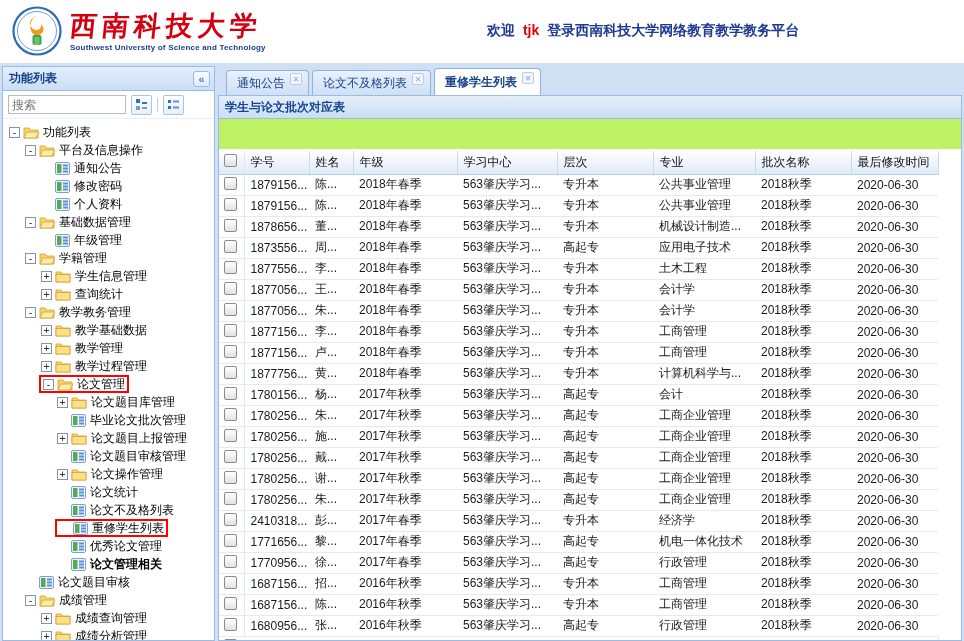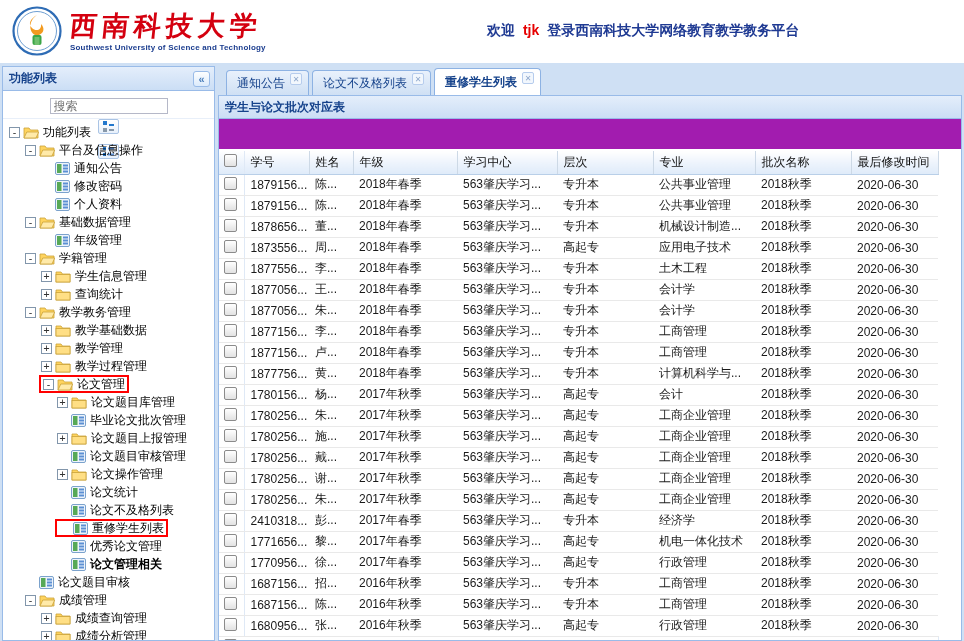--- a/index.html
+++ b/index.html
@@ -23,22 +23,22 @@
   
   #sidebar { position:absolute; left:2px; top:66px; width:213px; height:575px;
              background:#fff; border:1px solid #99bbe8; overflow:hidden; }
   .side-header { height:24px; background:linear-gradient(#e4eefb,#cbdef5);
                  border-bottom:1px solid #99bbe8; display:flex; align-items:center;
                  padding:0 4px 0 6px; }
   .side-title { font-weight:bold; color:#15428b; flex:1; }
   .collapse-btn { width:17px; height:16px; border:1px solid #99bbe8; border-radius:3px;
                   background:linear-gradient(#fdfefe,#dcebfc); color:#4a7ebb; font-weight:bold;
                   font-size:11px; line-height:14px; text-align:center; cursor:pointer; }
-  .search-row { height:28px; display:flex; align-items:center; padding:7px 5px; gap:5px;
-                border-bottom:1px solid #e8eff9;flex-direction:column; }
+  .search-row { height:28px; display:flex; align-items:center; padding:0 5px; gap:5px;
+                border-bottom:1px solid #e8eff9; }
   .search-input { width:118px; height:19px; border:1px solid #b5b8c8; font-size:12px;
                   padding:0 3px; color:#444; font-family:inherit; }
   .tool-sq { width:21px; height:20px; border:1px solid #aac4e5; border-radius:2px;
              background:linear-gradient(#ffffff,#e7f0fb); display:flex; align-items:center;
              justify-content:center; cursor:pointer; }
   .mini-sep { width:1px; height:14px; background:#bcd2ec; }
   
   .tree { padding-top:4px; }
   .tree-row { height:18px; display:flex; align-items:center; white-space:nowrap; }
   .row-wrap { display:inline-flex; align-items:center; height:18px; padding:0 2px; }
@@ -54,21 +54,21 @@
   .tabbar { height:29px; display:flex; align-items:flex-end; padding-left:8px; gap:3px; }
   .tab { height:25px; border:1px solid #8db2e3; border-bottom:none; border-radius:4px 4px 0 0;
          background:linear-gradient(#e9f1fc,#cfe0f4); display:flex; align-items:center;
          padding:0 6px 0 10px; cursor:pointer; }
   .tab .tab-label { color:#15428b; font-size:12px; }
   .tab.active { background:#fff; height:27px; }
   .tab.active .tab-label { font-weight:bold; }
   .tab-close { width:12px; height:12px; margin-left:5px; margin-top:-8px; font-size:8px;
                line-height:12px; text-align:center; color:#8fa8cc; border:1px solid #b6cced;
                border-radius:2px; background:#f2f7fd; cursor:pointer; }
-  .panel { position:absolute; left:0; top:29px; right:0; bottom:0; background:#a21caf;
+  .panel { position:absolute; left:0; top:29px; right:0; bottom:0; background:#bef264;
            border:1px solid #99bbe8; overflow:hidden; }
   .panel-title { height:23px; background:linear-gradient(#e4eefb,#cbdef5);
                  border-bottom:1px solid #99bbe8; display:flex; align-items:center;
                  padding-left:6px; font-weight:bold; color:#15428b; }
   .toolbar { height:29px; display:flex; align-items:center; padding-left:4px;
              background:linear-gradient(#fbfdfe,#eef4fb); border-bottom:1px solid #dbe6f3; }
   .tb-btn { display:inline-flex; align-items:center; gap:4px; padding:2px 5px; cursor:pointer;
             border:1px solid transparent; border-radius:3px; }
   .annot-red { display:inline-flex; align-items:center; border:3px solid #ff0000;
                padding:1px 14px 1px 1px; height:27px; }

